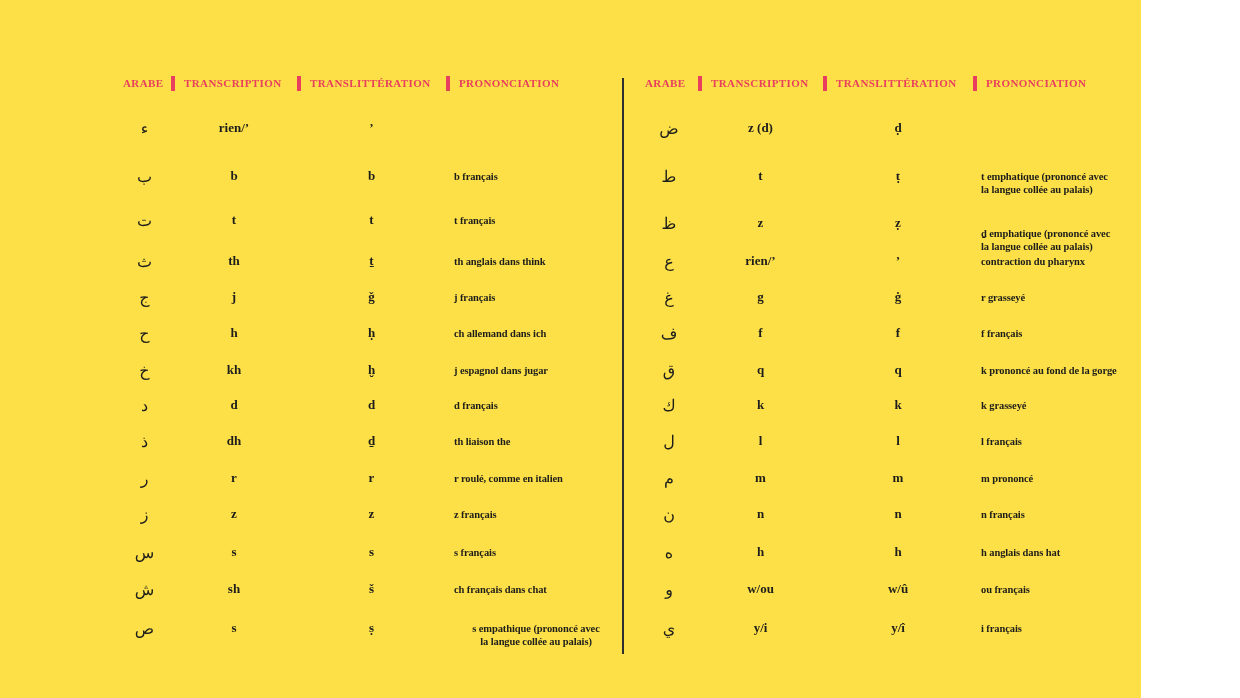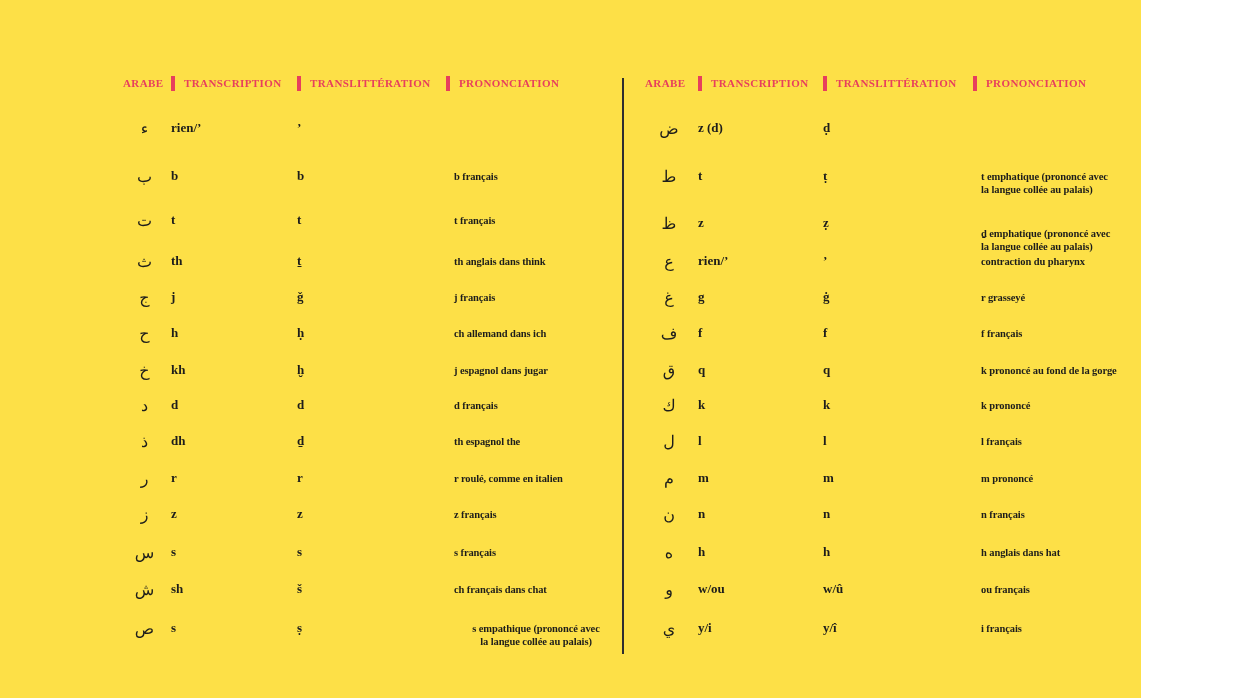--- a/index.html
+++ b/index.html
@@ -59,20 +59,21 @@
 
   .row { position: absolute; left: 0; right: 0; align-items: center; }
   .cell { overflow: visible; }
   .cell.arabic {
     text-align: center;
     font-size: 16px;
     font-weight: 400;
     direction: rtl;
   }
   .cell.trans, .cell.translit {
+    text-align: center;
     font-size: 13px;
     font-weight: bold;
   }
   .cell.desc {
     font-size: 10.5px;
     font-weight: bold;
     line-height: 13px;
     white-space: pre;
     padding-left: 8px;
     letter-spacing: -0.1px;
@@ -148,21 +149,21 @@
         <div class="row grid" style="top: 385px; height: 40px; display: grid;">
           <div class="cell arabic">د</div>
           <div class="cell trans">d</div>
           <div class="cell translit">d</div>
           <div class="cell desc">d français</div>
         </div>
         <div class="row grid" style="top: 421px; height: 40px; display: grid;">
           <div class="cell arabic">ذ</div>
           <div class="cell trans">dh</div>
           <div class="cell translit">ḏ</div>
-          <div class="cell desc">th espagnol the</div>
+          <div class="cell desc">th liaison the</div>
         </div>
         <div class="row grid" style="top: 458px; height: 40px; display: grid;">
           <div class="cell arabic">ر</div>
           <div class="cell trans">r</div>
           <div class="cell translit">r</div>
           <div class="cell desc">r roulé, comme en italien</div>
         </div>
         <div class="row grid" style="top: 494px; height: 40px; display: grid;">
           <div class="cell arabic">ز</div>
           <div class="cell trans">z</div>
@@ -250,21 +251,21 @@
         <div class="row grid" style="top: 350px; height: 40px; display: grid;">
           <div class="cell arabic">ق</div>
           <div class="cell trans">q</div>
           <div class="cell translit">q</div>
           <div class="cell desc">k prononcé au fond de la gorge</div>
         </div>
         <div class="row grid" style="top: 385px; height: 40px; display: grid;">
           <div class="cell arabic">ك</div>
           <div class="cell trans">k</div>
           <div class="cell translit">k</div>
-          <div class="cell desc">k prononcé</div>
+          <div class="cell desc">k grasseyé</div>
         </div>
         <div class="row grid" style="top: 421px; height: 40px; display: grid;">
           <div class="cell arabic">ل</div>
           <div class="cell trans">l</div>
           <div class="cell translit">l</div>
           <div class="cell desc">l français</div>
         </div>
         <div class="row grid" style="top: 458px; height: 40px; display: grid;">
           <div class="cell arabic">م</div>
           <div class="cell trans">m</div>

